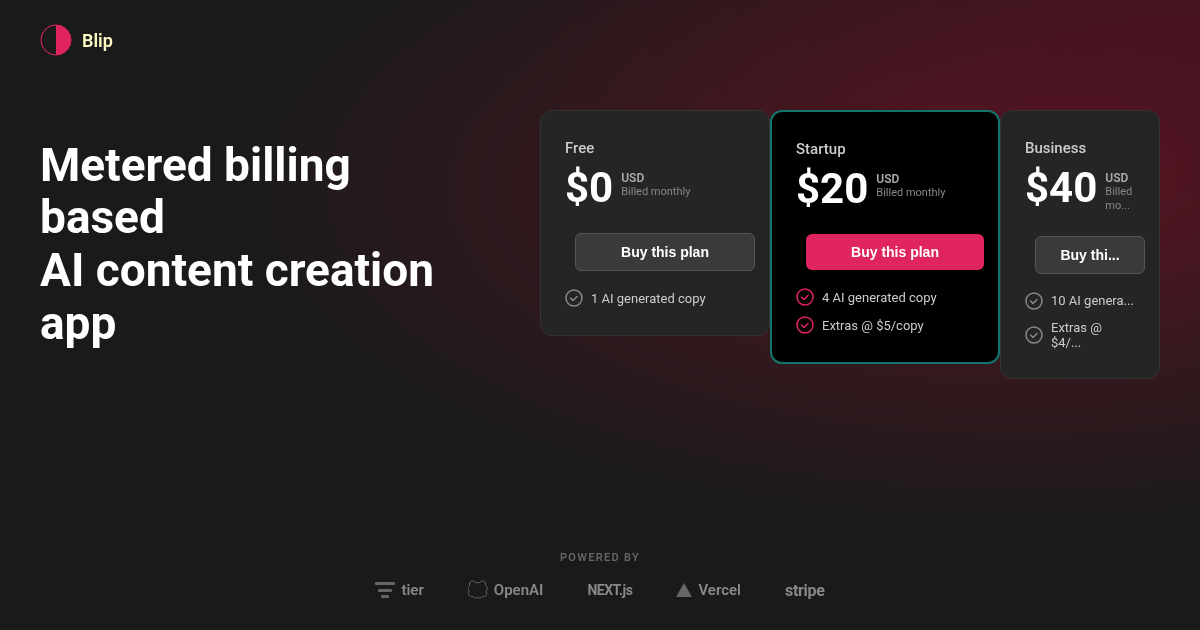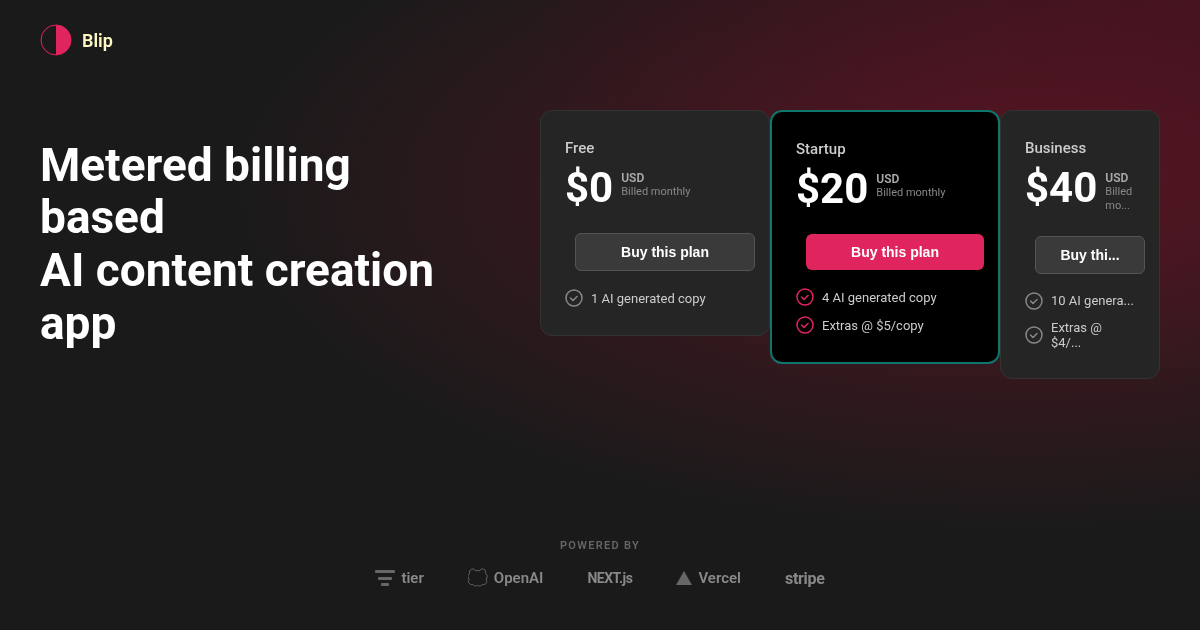--- a/index.html
+++ b/index.html
@@ -161,21 +161,21 @@
 
     .check-icon {
       width: 18px;
       height: 18px;
       flex-shrink: 0;
     }
 
     
     .footer {
       position: absolute;
-      bottom: 12px;
+      bottom: 0;
       left: 0;
       right: 0;
       padding: 30px 40px;
       display: flex;
       flex-direction: column;
       align-items: center;
       gap: 16px;
     }
 
     .powered-by-label {

